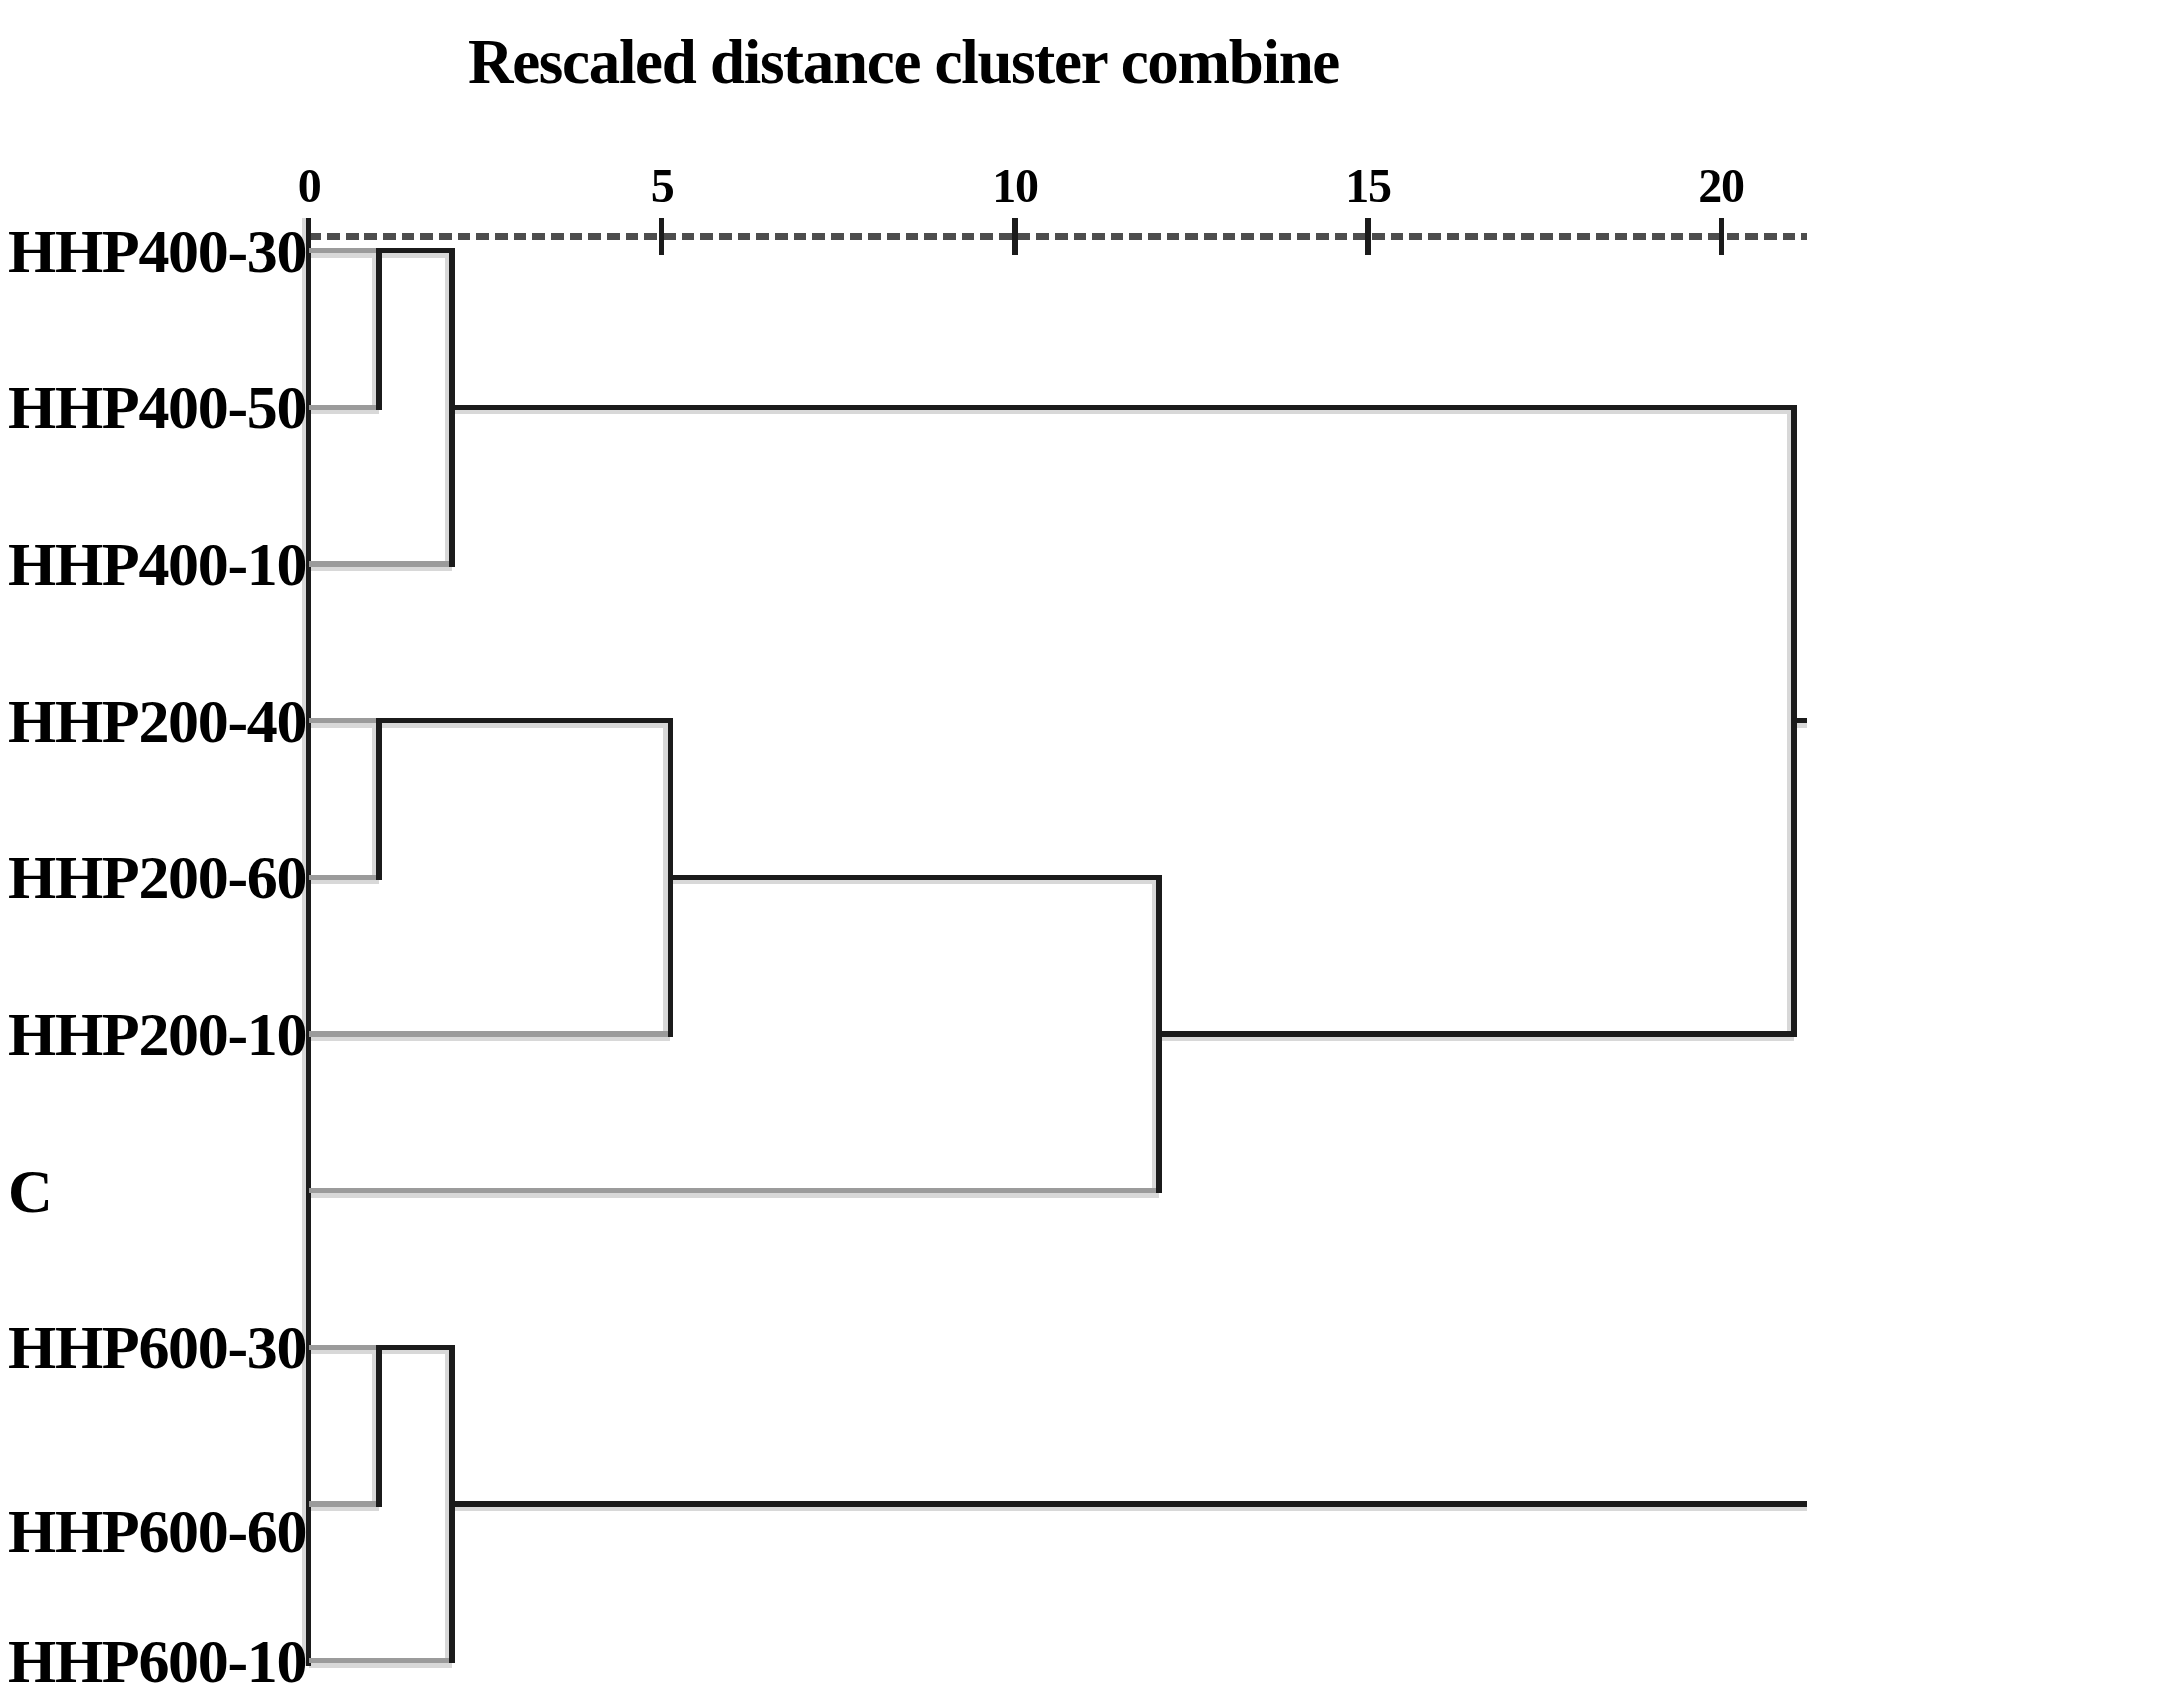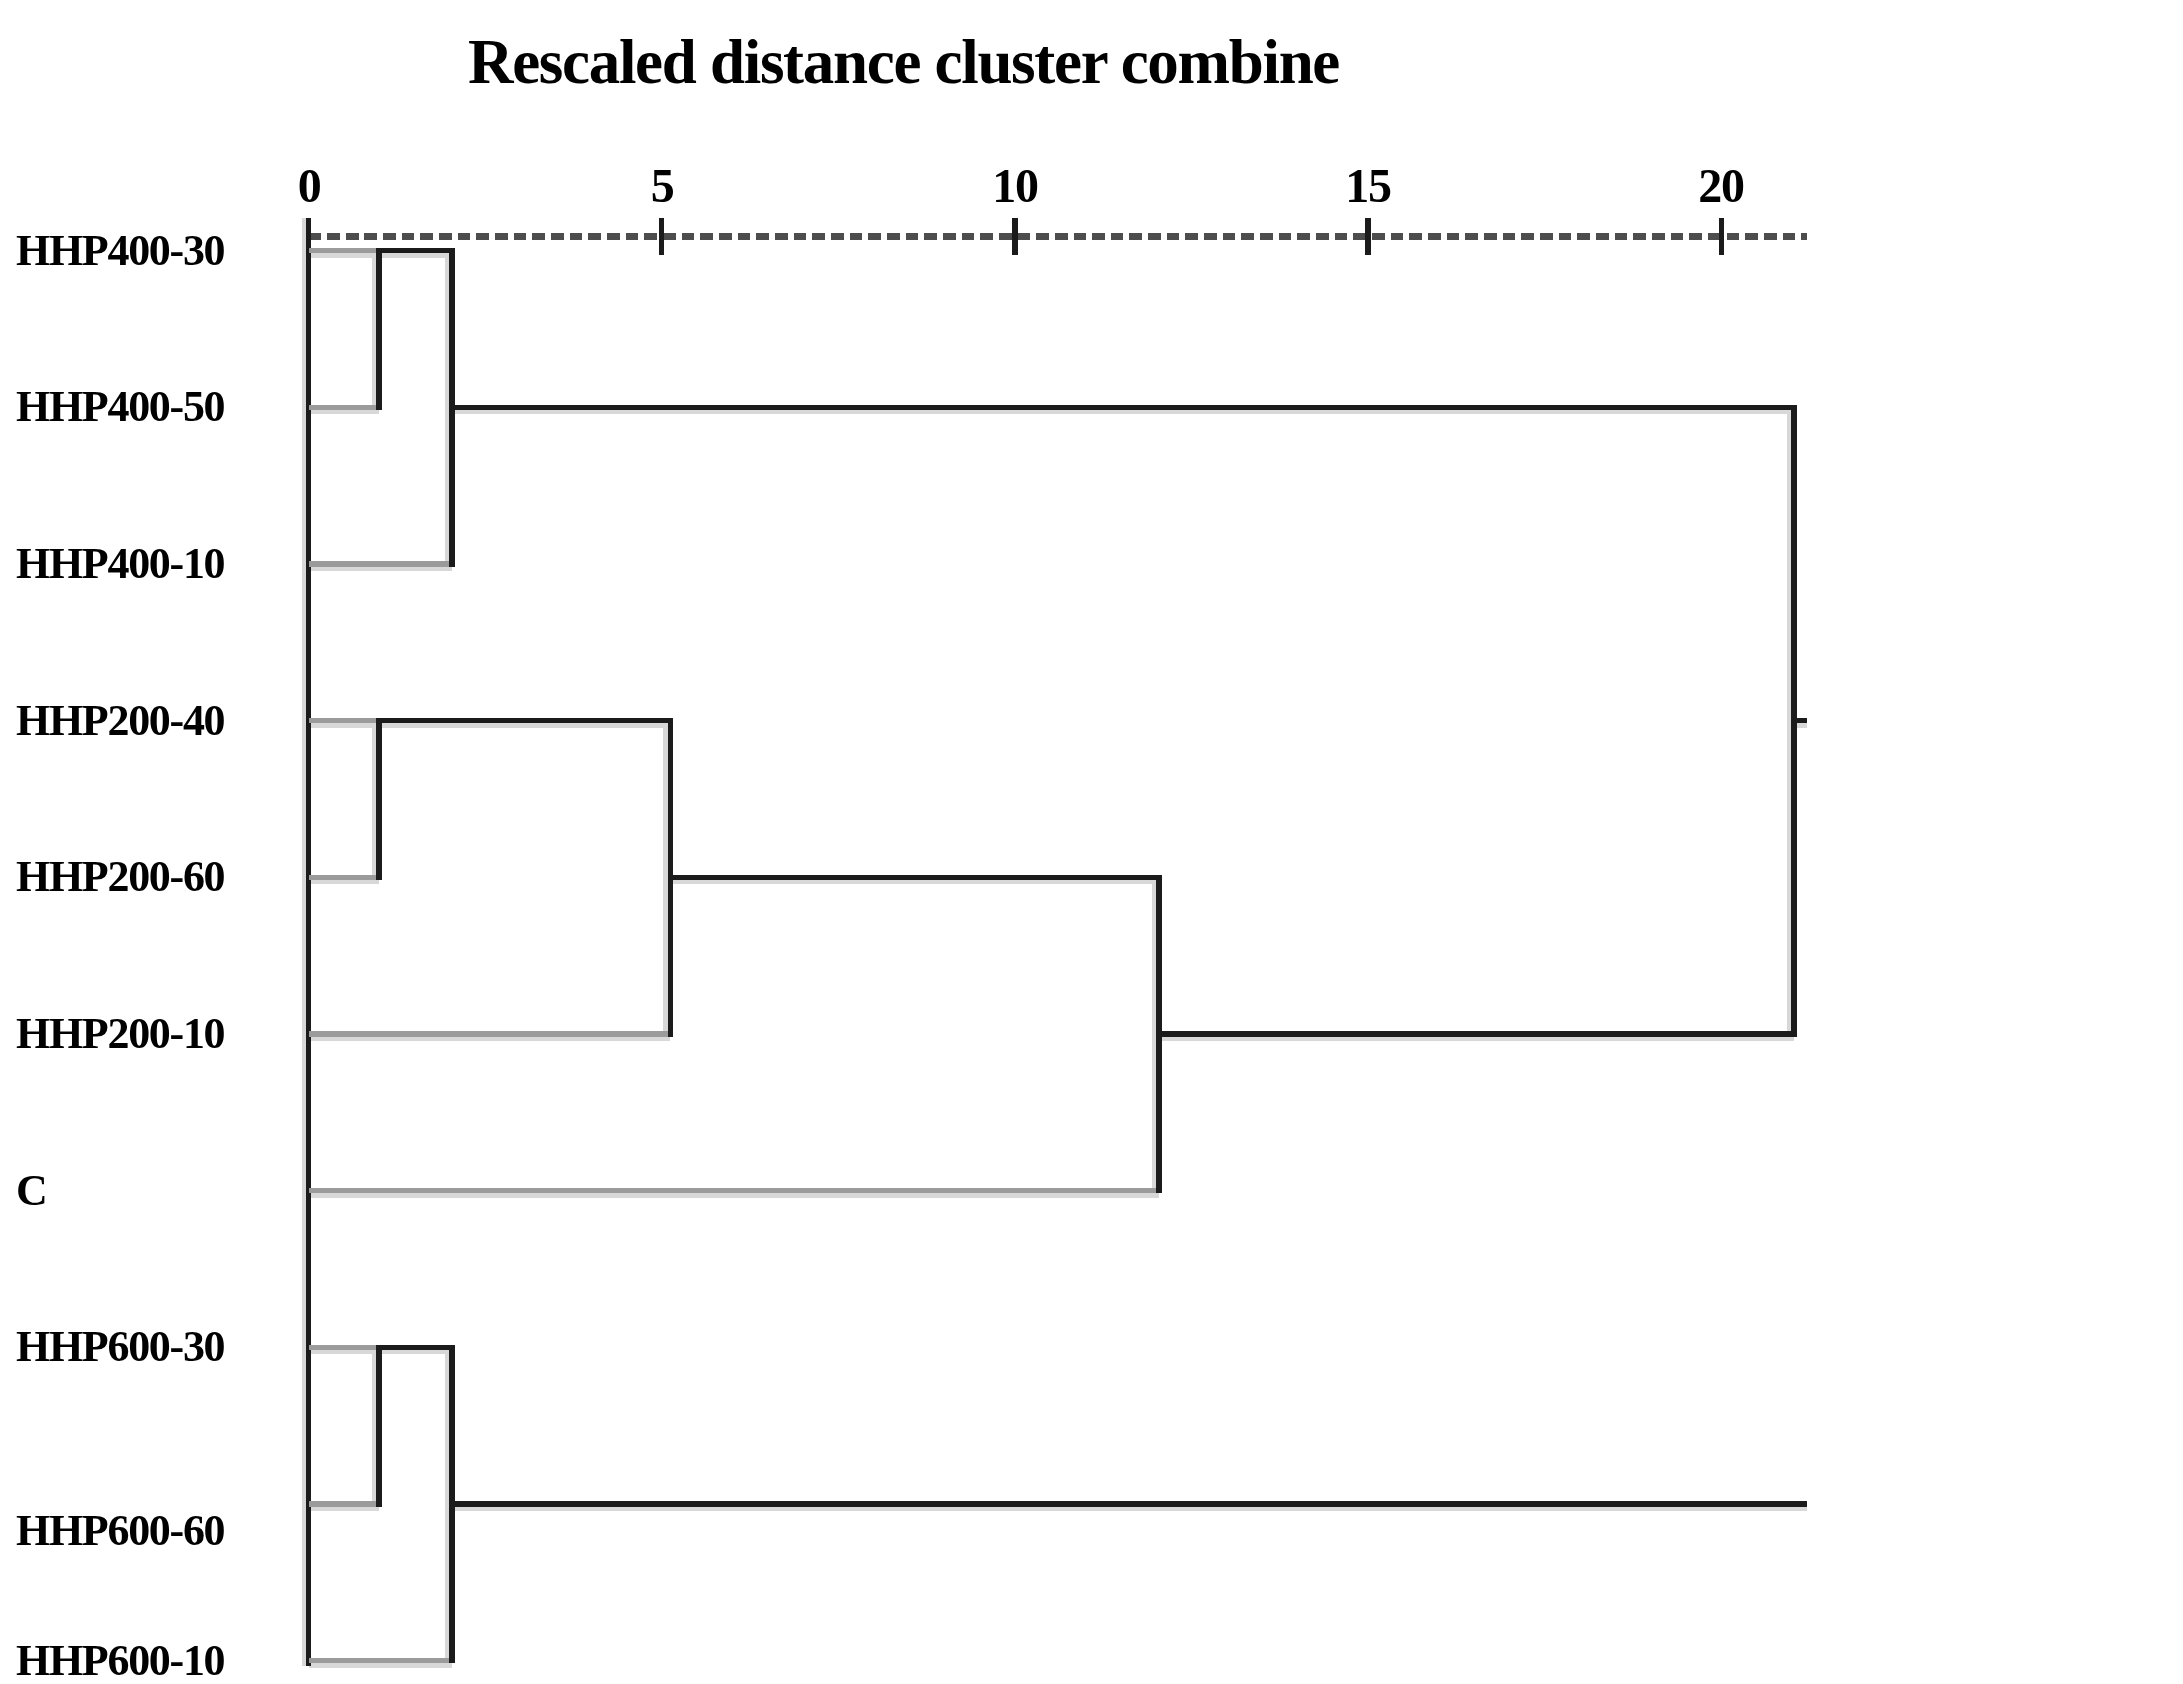--- a/index.html
+++ b/index.html
@@ -10,21 +10,21 @@
   }
   #chart-title{
     position:absolute;left:0;top:29px;width:100%;text-align:center;
     font-size:63px;line-height:67px;letter-spacing:-1.3px;white-space:nowrap;
   }
   .tick-label{
     position:absolute;top:161px;transform:translateX(-50%);
     font-size:48px;line-height:49px;letter-spacing:-1.3px;
   }
   .row-label{
-    position:absolute;left:16px;font-size:44px;line-height:52px;
+    position:absolute;left:8px;font-size:62px;line-height:52px;
     letter-spacing:-1.3px;white-space:nowrap;
   }
   #plot{position:absolute;left:0;top:0;}
 </style>
 </head>
 <body>
 
 <div id="canvas">
   <div id="chart-title">Rescaled distance cluster combine</div>
   <svg id="plot" width="2183" height="1685" viewBox="0 0 3276 2528">

